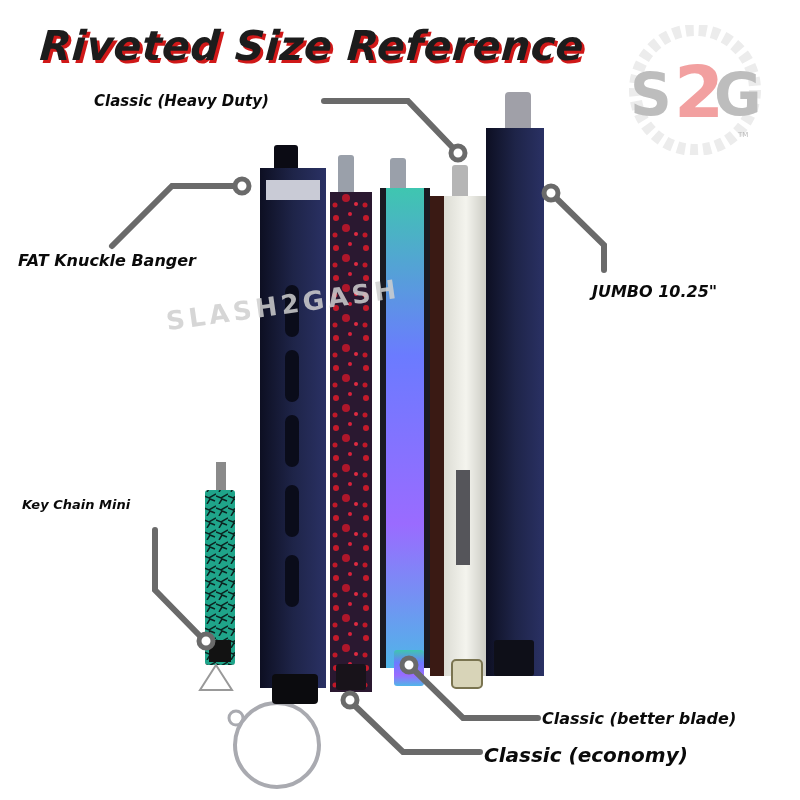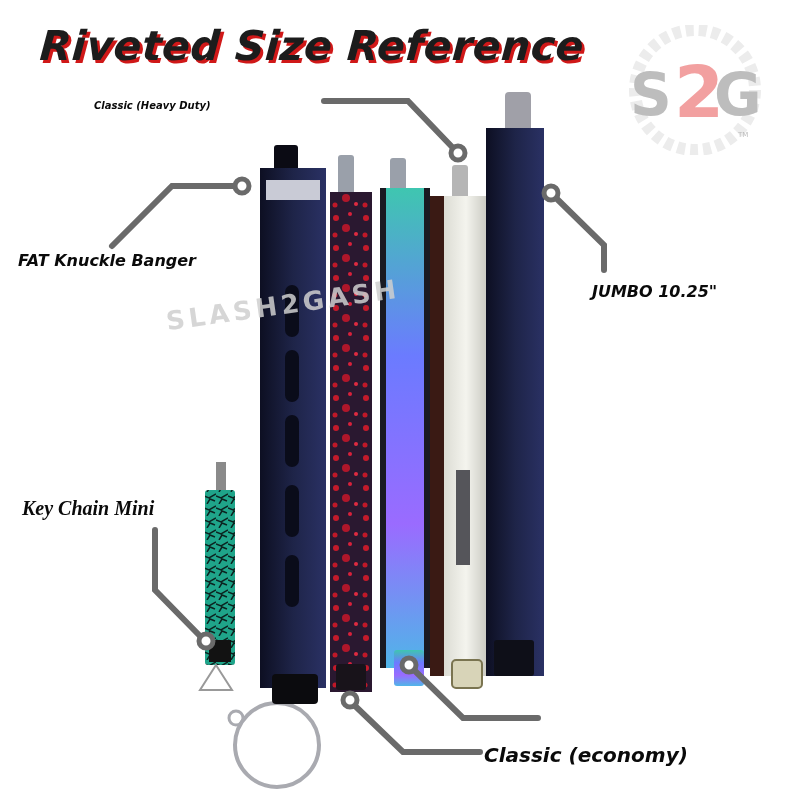--- a/index.html
+++ b/index.html
@@ -3,24 +3,24 @@
 <meta charset="utf-8">
 <style>
   html, body { margin:0; padding:0; background:#ffffff; }
   #stage { position:relative; width:800px; height:800px; overflow:hidden; background:#ffffff;
            font-family:"DejaVu Sans", sans-serif; }
   .title { position:absolute; left:40px; top:22px; font-size:41px; font-weight:900; font-style:italic;
            color:#1c1c1c; letter-spacing:0.5px; text-shadow: 3px 3px 0 #d01818; white-space:nowrap;
            transform: skewX(-4deg); }
   .label { position:absolute; font-weight:900; font-style:italic; color:#0a0a0a; white-space:nowrap;
            font-family:"DejaVu Sans", sans-serif; }
-  .lbl-heavy { left:94px; top:100px; font-size:10px; }
+  .lbl-heavy { left:94px; top:92px; font-size:15px; }
   .lbl-fat { left:18px; top:251px; font-size:16px;text-align:center; }
   .lbl-jumbo { left:592px; top:282px; font-size:16px; }
-  .lbl-mini { left:22px; top:497px; font-size:20px;font-family:Liberation Serif, serif; }
+  .lbl-mini { left:22px; top:497px; font-size:13px; }
   .lbl-better { left:542px; top:709px; font-size:16px; }
   .lbl-economy { left:484px; top:743px; font-size:20px; }
   svg.overlay { position:absolute; left:0; top:0; }
   .logo { position:absolute; left:610px; top:25px; width:170px; height:130px; }
   .watermark { position:absolute; left:165px; top:290px; font-size:26px; font-weight:900; color:#cfcfcf;
                letter-spacing:4px; transform:rotate(-8deg); opacity:0.85; }
 </style>
 </head>
 <body>
 
@@ -134,14 +134,15 @@
       <circle cx="350" cy="700" r="7"></circle>
     </g>
   </svg>
 
   <div class="watermark">SLASH2GASH</div>
 
   <div class="label lbl-heavy">Classic (Heavy Duty)</div>
   <div class="label lbl-fat">FAT Knuckle Banger</div>
   <div class="label lbl-jumbo">JUMBO 10.25"</div>
   <div class="label lbl-mini">Key Chain Mini</div>
+  <div class="label lbl-better">Classic (better blade)</div>
   <div class="label lbl-economy">Classic (economy)</div>
 </div>
 
 </body></html>

